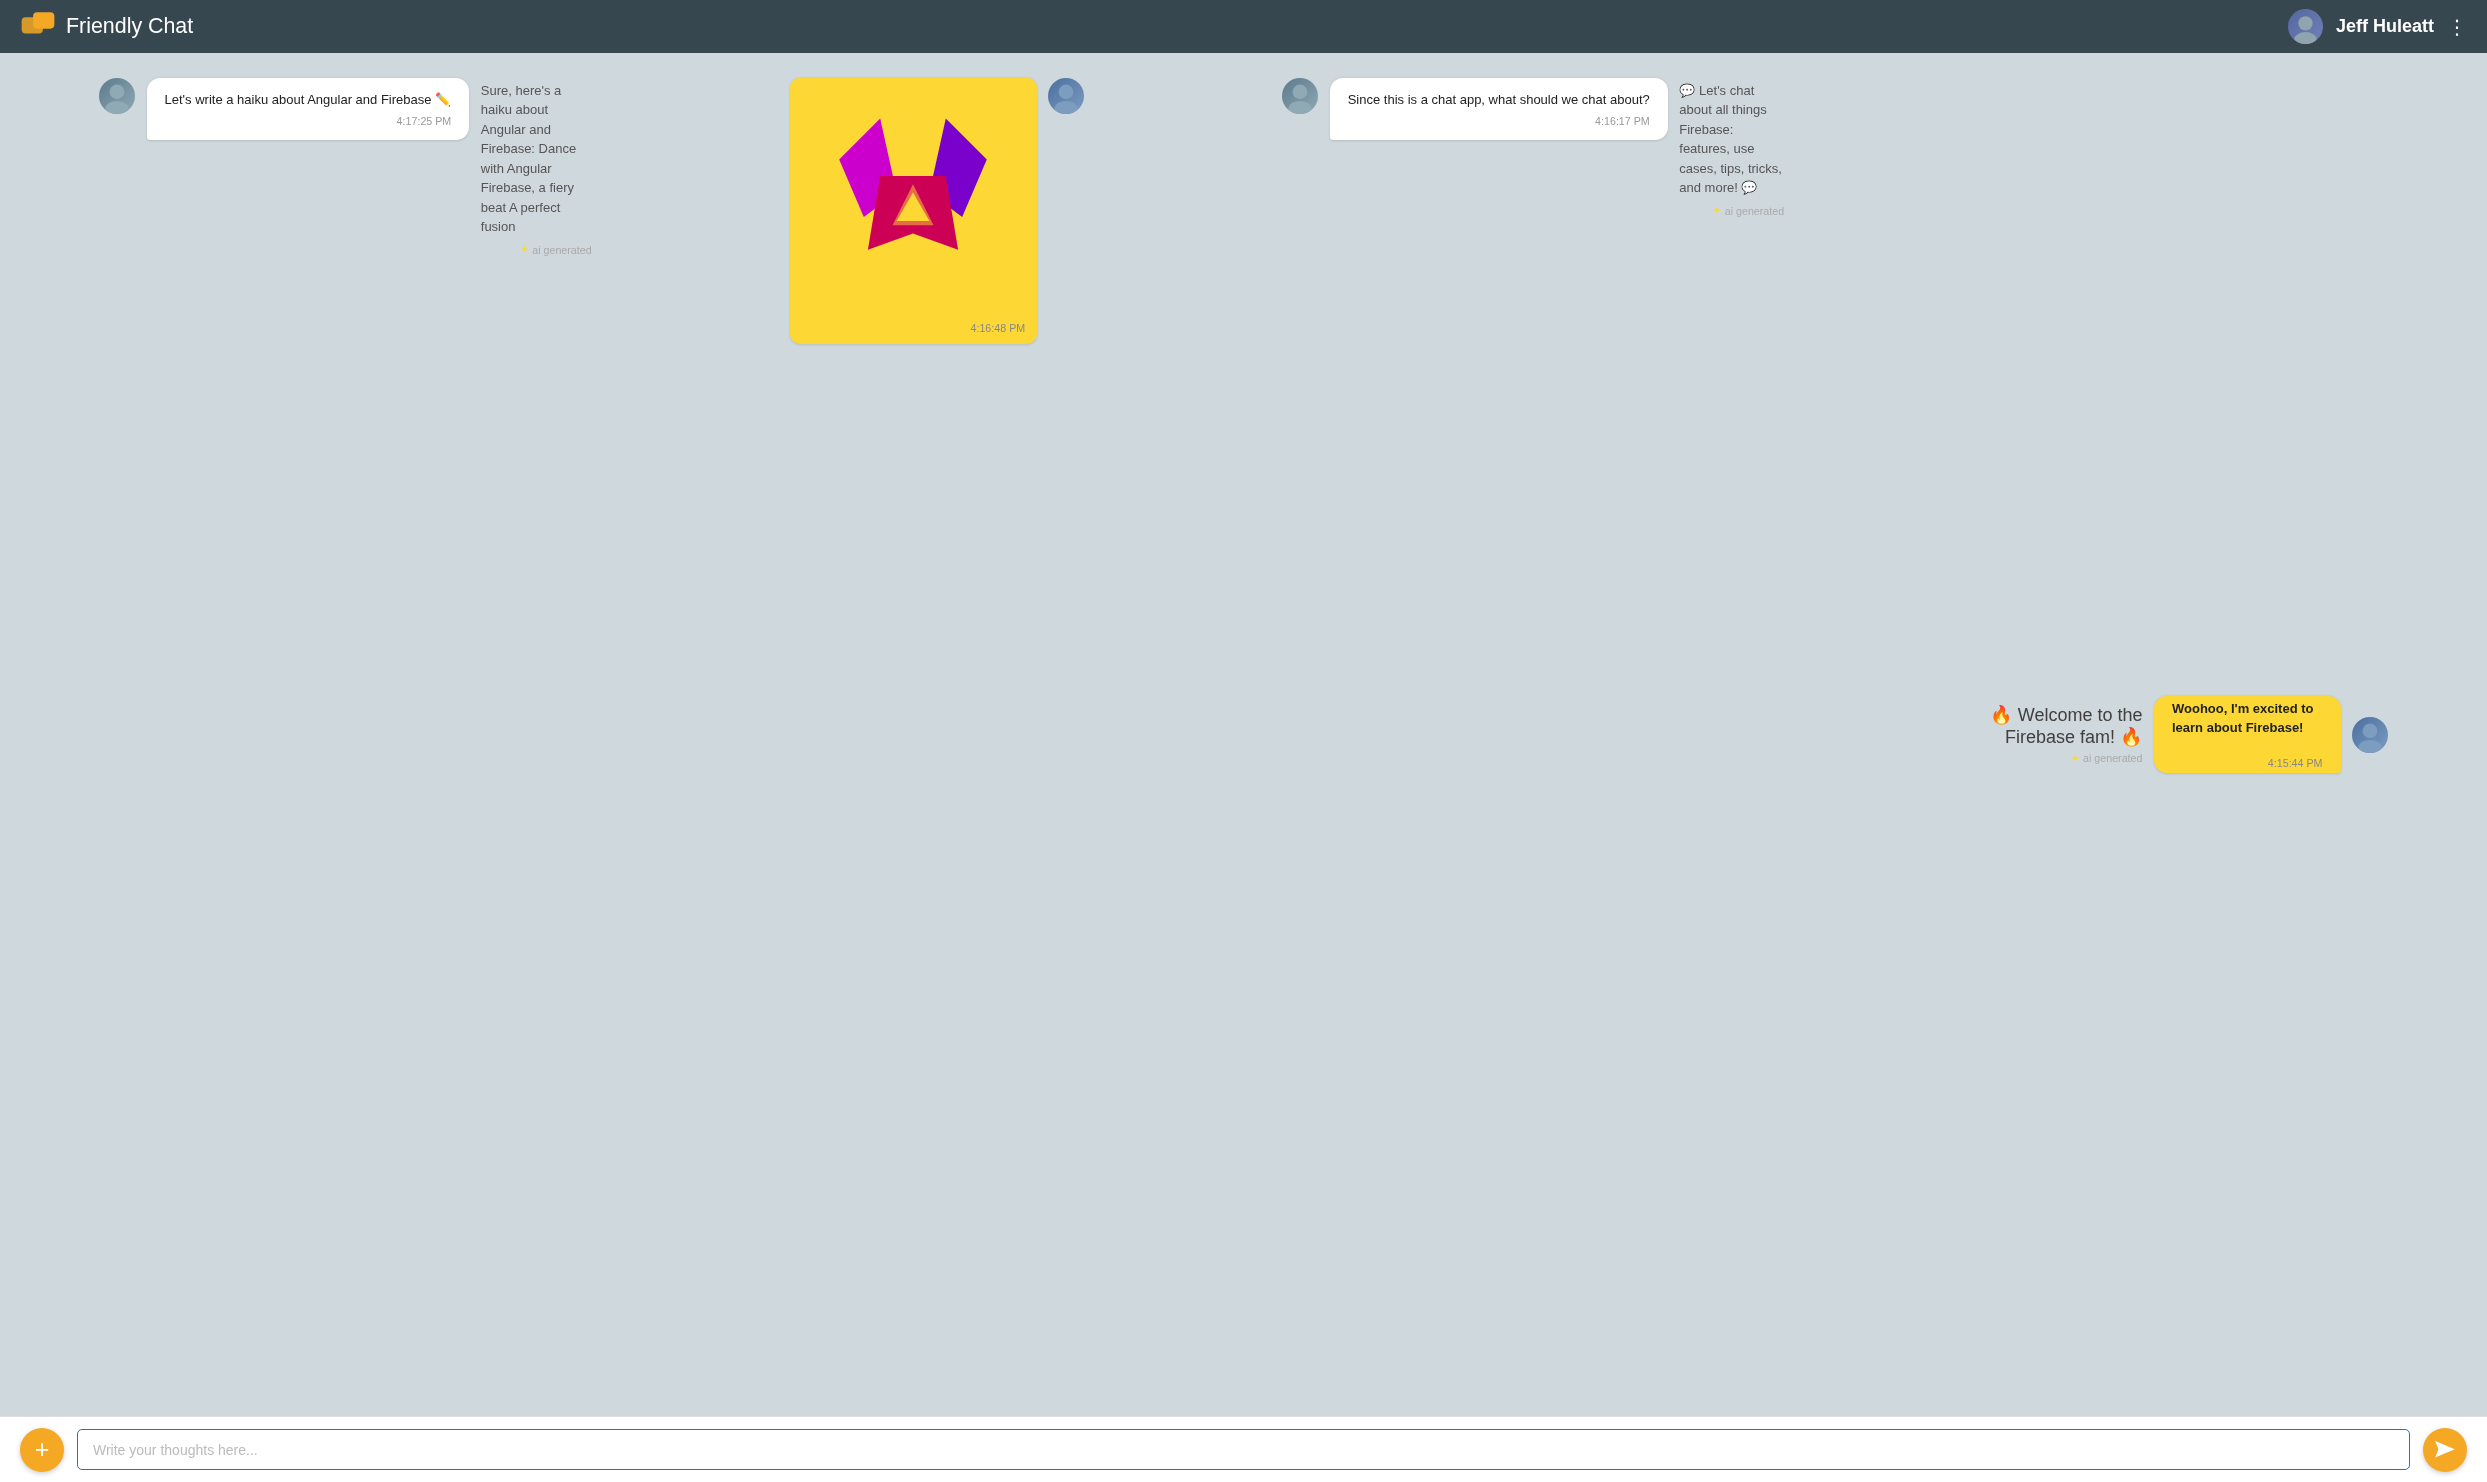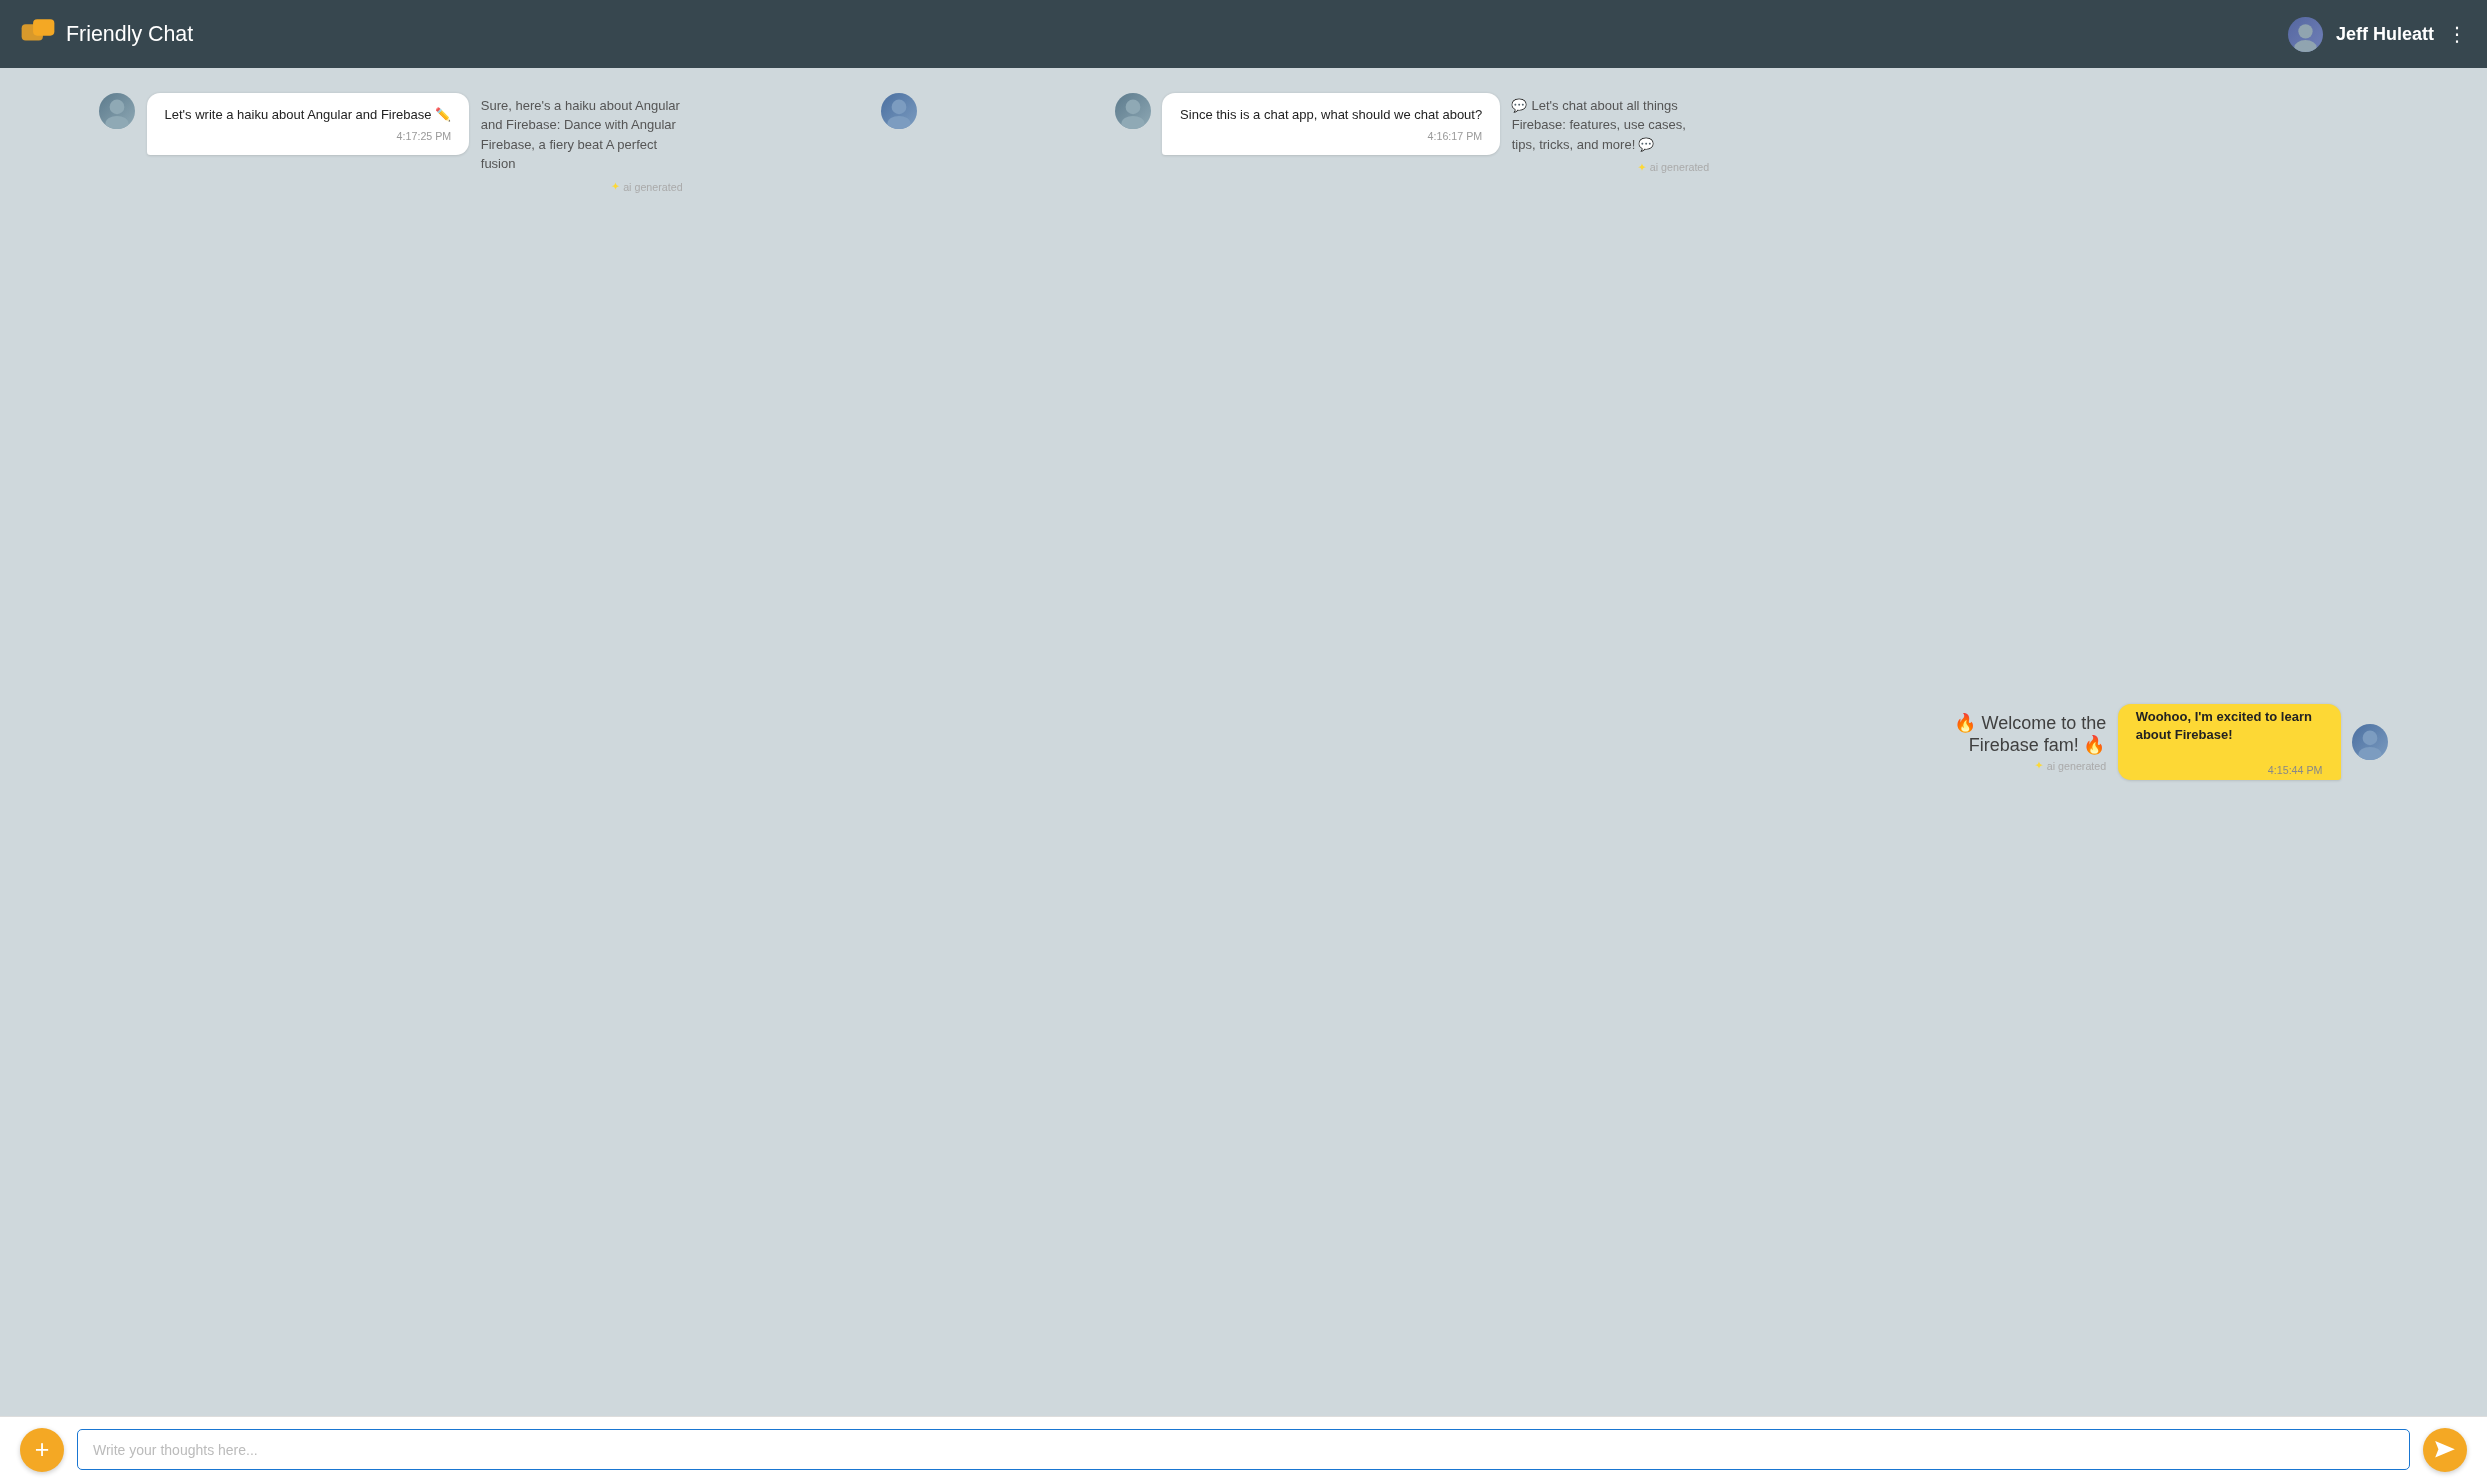--- a/index.html
+++ b/index.html
@@ -12,21 +12,21 @@
       overflow: hidden;
     }
 
     
     .header {
       background: #37474f;
       color: white;
       display: flex;
       align-items: center;
       padding: 0 20px;
-      height: 68px;
+      height: 53px;
       flex-shrink: 0;
       justify-content: space-between;
     }
     .header-left {
       display: flex;
       align-items: center;
       gap: 10px;
     }
     .header-logo {
       width: 36px;
@@ -323,20 +323,38 @@
       </div>
     </div>
   </div>
 
   <div class="message-row outgoing">
     <div class="avatar-circle avatar-person2">
       <svg viewBox="0 0 44 44" xmlns="http://www.w3.org/2000/svg">
         <circle cx="22" cy="17" r="9" fill="#7c9cc0"></circle>
         <ellipse cx="22" cy="37" rx="14" ry="9" fill="#7c9cc0"></ellipse>
       </svg>
+    </div>
+    <div class="image-bubble">
+      <div class="angular-logo-container">
+
+        <svg width="164" height="173" viewBox="0 0 200 210" fill="none" xmlns="http://www.w3.org/2000/svg">
+
+          <polygon points="10,60 60,10 80,100 40,130" fill="#cc00cc"></polygon>
+
+          <polygon points="190,60 140,10 120,100 160,130" fill="#7a00cc"></polygon>
+
+          <polygon points="60,80 140,80 155,170 100,150 45,170" fill="#cc0055"></polygon>
+
+          <polygon points="100,90 75,140 125,140" fill="#fdd835" opacity="0.5"></polygon>
+
+          <polygon points="100,100 80,135 120,135" fill="#fdd835"></polygon>
+        </svg>
+      </div>
+      <div class="image-time">4:16:48 PM</div>
     </div>
   </div>
 
   <div class="group-spacer"></div>
 
   <div class="message-row">
     <div class="avatar-circle avatar-person1">
       <svg viewBox="0 0 44 44" xmlns="http://www.w3.org/2000/svg">
         <circle cx="22" cy="17" r="9" fill="#8fa9b5"></circle>
         <ellipse cx="22" cy="37" rx="14" ry="9" fill="#8fa9b5"></ellipse>

